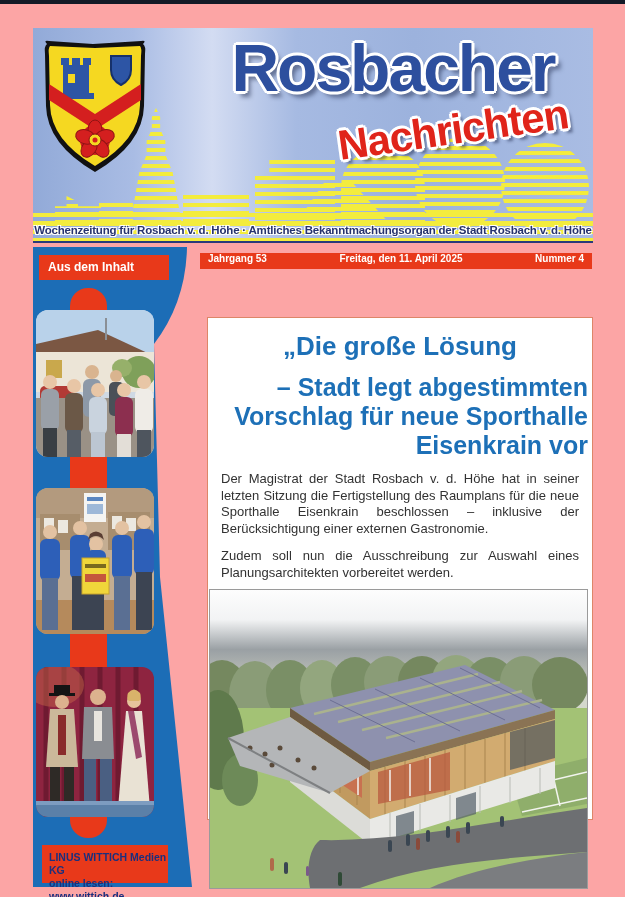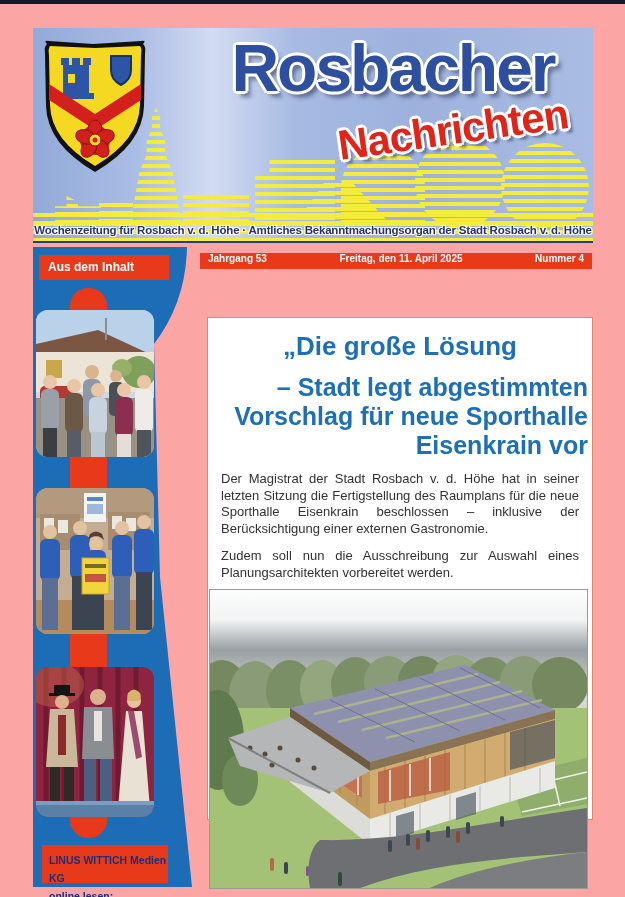--- a/index.html
+++ b/index.html
@@ -36,21 +36,21 @@
   
   .sidebar-shape{position:absolute;left:33px;top:247px;}
   .inhalt-box{position:absolute;left:39px;top:255px;width:130px;height:25px;background:#e8391a;
     color:#fff;font-weight:bold;font-size:12px;line-height:25px;padding-left:9px;box-sizing:border-box;}
   .red-stripe{position:absolute;left:70px;top:288px;width:37px;height:550px;background:#e8391a;border-radius:18px;}
   .photo{position:absolute;left:36px;width:118px;border-radius:12px;overflow:hidden;display:block;}
   .photo1{top:310px;height:147px;}
   .photo2{top:488px;height:146px;}
   .photo3{top:667px;height:150px;}
   .linus-box{position:absolute;left:42px;top:845px;width:126px;height:38px;background:#e8391a;
-    color:#1b2f7d;font-weight:bold;font-size:10.5px;line-height:18px;padding:6px 0 0 7px;box-sizing:border-box;}
+    color:#1b2f7d;font-weight:bold;font-size:10.5px;line-height:13px;padding:6px 0 0 7px;box-sizing:border-box;}
 
   
   .article-box{position:absolute;left:207px;top:287px;width:386px;height:503px;background:#fff;
     border:1px solid #dd8668;box-sizing:border-box;margin-top:30px;}
   .headline1{margin:14px 6px 0 6px;text-align:center;color:#1d70b7;font-weight:bold;
     font-size:26px;line-height:29px;}
   .headline2{margin:12px 4px 0 4px;text-align:right;color:#1d70b7;font-weight:bold;
     font-size:25px;line-height:29px;}
   .body-par{margin:11px 13px 0 13px;text-align:justify;color:#323232;font-size:13px;line-height:16.5px;}
   .render{position:absolute;left:1px;top:271px;width:377px;height:298px;border:1px solid #9a9a9a;display:block;}

